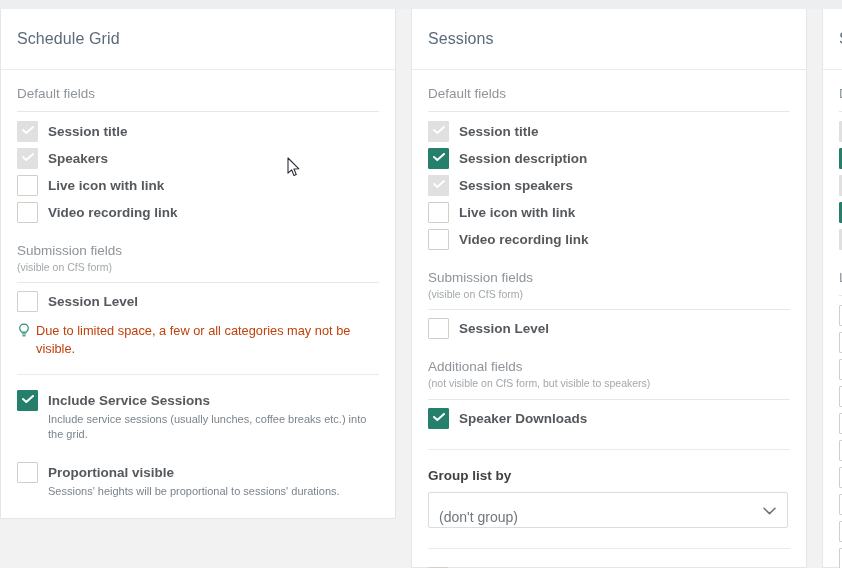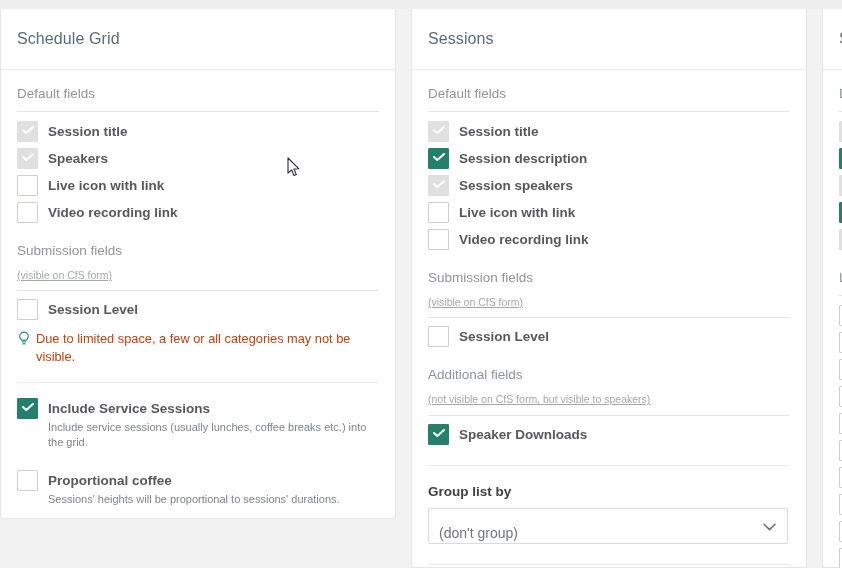--- a/index.html
+++ b/index.html
@@ -61,22 +61,21 @@
     padding-bottom: 8px;
     border-bottom: 1px solid #e6e7e8;
     margin-bottom: 9px;
     line-height: 1.25;
   }
   .section-label .sub {
     display: block;
     font-size: 10.5px;
     color: #a2a8ac;
     line-height: 1.3;
-    margin-top: 9px;
-    text-decoration: underline;
+    margin-top: 1px;
   }
   .section-label.tight { margin-bottom: 8px; }
 
   .row {
     display: flex;
     align-items: flex-start;
     margin-bottom: 6px;
   }
   .row.last { margin-bottom: 0; }
 
@@ -274,21 +273,21 @@
             <div class="cb-label">Include Service Sessions</div>
             <div class="helptext">Include service sessions (usually lunches, coffee breaks etc.) into the grid.</div>
           </div>
         </div>
 
         <div class="spacer-14"></div>
 
         <div class="row last">
           <span class="cb"></span>
           <div class="row-block">
-            <div class="cb-label">Proportional coffee</div>
+            <div class="cb-label">Proportional visible</div>
             <div class="helptext">Sessions' heights will be proportional to sessions' durations.</div>
           </div>
         </div>
 
       </div>
     </div>
 
     <div class="card c2">
       <div class="card-header">
         <div class="card-title">Sessions</div>

